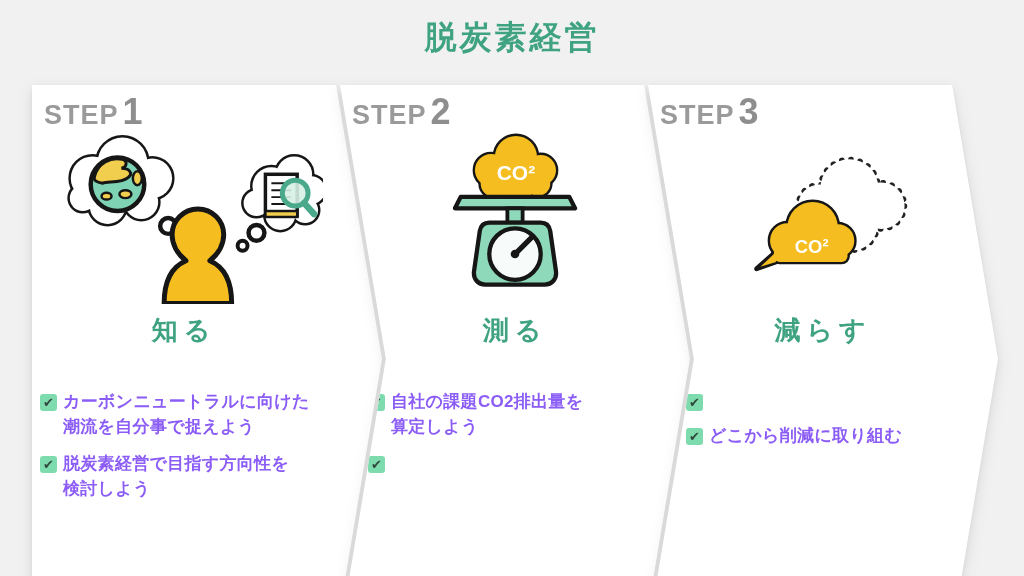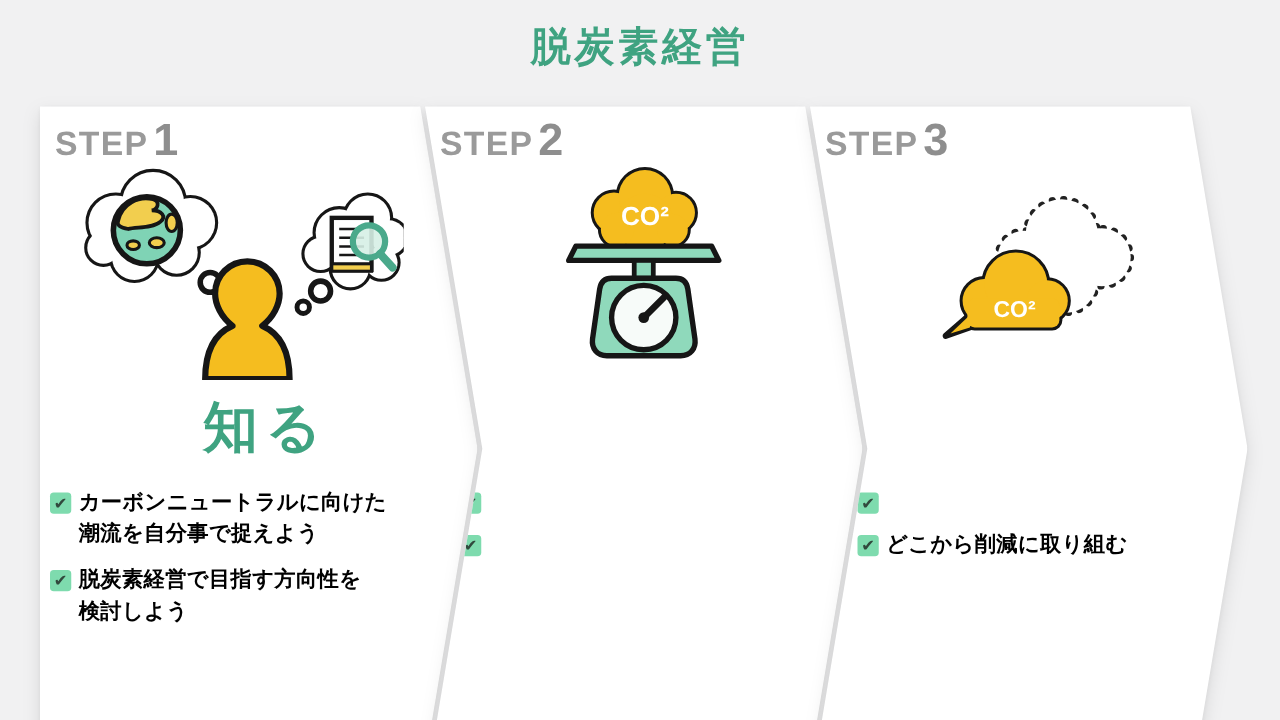--- a/index.html
+++ b/index.html
@@ -22,34 +22,34 @@
   .card{width:100%;height:100%;background:#FFFFFF;position:relative;}
   .shape-first{clip-path:polygon(0 0,86.9% 0,100% 50%,86.9% 100%,0 100%);}
   .shape-next{clip-path:polygon(0 0,86.9% 0,100% 50%,86.9% 100%,0 100%,13.1% 50%);}
   .step-head{position:absolute;top:6px;left:12px;color:#9A9A9A;font-weight:bold;display:flex;align-items:baseline;}
   .step-head .lbl{font-size:27px;letter-spacing:1px;}
   .step-head .num{font-size:36px;margin-left:4px;color:#8E8E8E;}
   .icon-box{position:absolute;top:40px;left:0;right:46px;height:180px;display:flex;align-items:center;justify-content:center;text-align:right;}
   .shape-next .icon-box{left:46px;}
   .verb{
     position:absolute;top:228px;left:0;width:100%;text-align:center;
-    font-size:44px;font-weight:bold;color:#3FA381;letter-spacing:6px;padding-left:29px;
+    font-size:26px;font-weight:bold;color:#3FA381;letter-spacing:6px;
   }
   .shape-first .verb{width:304px;}
   .bullets{position:absolute;top:305px;right:48px;}
   .b1{left:8px;}  .b2{left:28px;}  .b3{left:38px;}
   .bullet-row{display:flex;align-items:flex-start;margin-bottom:13px;}
   .chk{
     flex:0 0 17px;width:17px;height:17px;margin:4px 6px 0 0;
     background:#7EDBAE;border-radius:3px;
     display:flex;align-items:center;justify-content:center;
     font-size:13px;line-height:1;color:#31493D;font-weight:bold;
   }
   .btxt{
-    font-size:17px;font-weight:bold;color:#000000;line-height:1.45;
+    font-size:17px;font-weight:bold;color:#8b5cf6;line-height:1.45;
     white-space:pre-line;letter-spacing:0.3px;
   }
   svg text{font-family:"Liberation Sans","DejaVu Sans",sans-serif;font-weight:bold;}
 </style>
 </head>
 <body>
 
 <div class="title">脱炭素経営</div>
 
 <div class="card-wrap w1">
@@ -167,23 +167,26 @@
         <path d="M28,70 L142,70 L148,82 L22,82 Z" fill="#8FD9BB" stroke="#161616" stroke-width="4.5" stroke-linejoin="round"></path>
         <rect x="77" y="82" width="16" height="15" fill="#8FD9BB" stroke="#161616" stroke-width="4"></rect>
 
         <path d="M58,97 L112,97 C118,97 121,100 122,106 L128,148 C129,156 124,162 116,162 L54,162 C46,162 41,156 42,148 L48,106 C49,100 52,97 58,97 Z" fill="#8FD9BB" stroke="#161616" stroke-width="4.5" stroke-linejoin="round"></path>
 
         <circle cx="85" cy="130" r="27" fill="#F7FBF9" stroke="#161616" stroke-width="4.5"></circle>
         <line x1="85" y1="130" x2="102" y2="113" stroke="#161616" stroke-width="5.5" stroke-linecap="round"></line>
         <circle cx="85" cy="130" r="4.5" fill="#161616"></circle>
       </svg>
     </div>
+    <div class="verb">測る</div>
     <div class="bullets b2">
       <div class="bullet-row">
         <span class="chk">✔</span>
+        <span class="btxt">自社の課題CO2排出量を
+算定しよう</span>
       </div>
       <div class="bullet-row">
         <span class="chk">✔</span>
       </div>
     </div>
   </div>
 </div>
 
 <div class="card-wrap w3">
   <div class="card shape-next">
@@ -217,20 +220,21 @@
         <g fill="#F5BD1F">
           <path d="M52,126 L36,131 L56,112 Z"></path>
           <circle cx="64" cy="104" r="18"></circle>
             <circle cx="90" cy="90" r="26"></circle>
             <circle cx="116" cy="104" r="17"></circle>
           <rect x="50" y="102" width="76" height="24" rx="6"></rect>
         </g>
         <text x="89" y="117" font-size="19" fill="#FFFFFF" text-anchor="middle">CO²</text>
       </svg>
     </div>
+    <div class="verb">減らす</div>
     <div class="bullets b3">
       <div class="bullet-row">
         <span class="chk">✔</span>
       </div>
       <div class="bullet-row">
         <span class="chk">✔</span>
         <span class="btxt">どこから削減に取り組む</span>
       </div>
     </div>
   </div>

